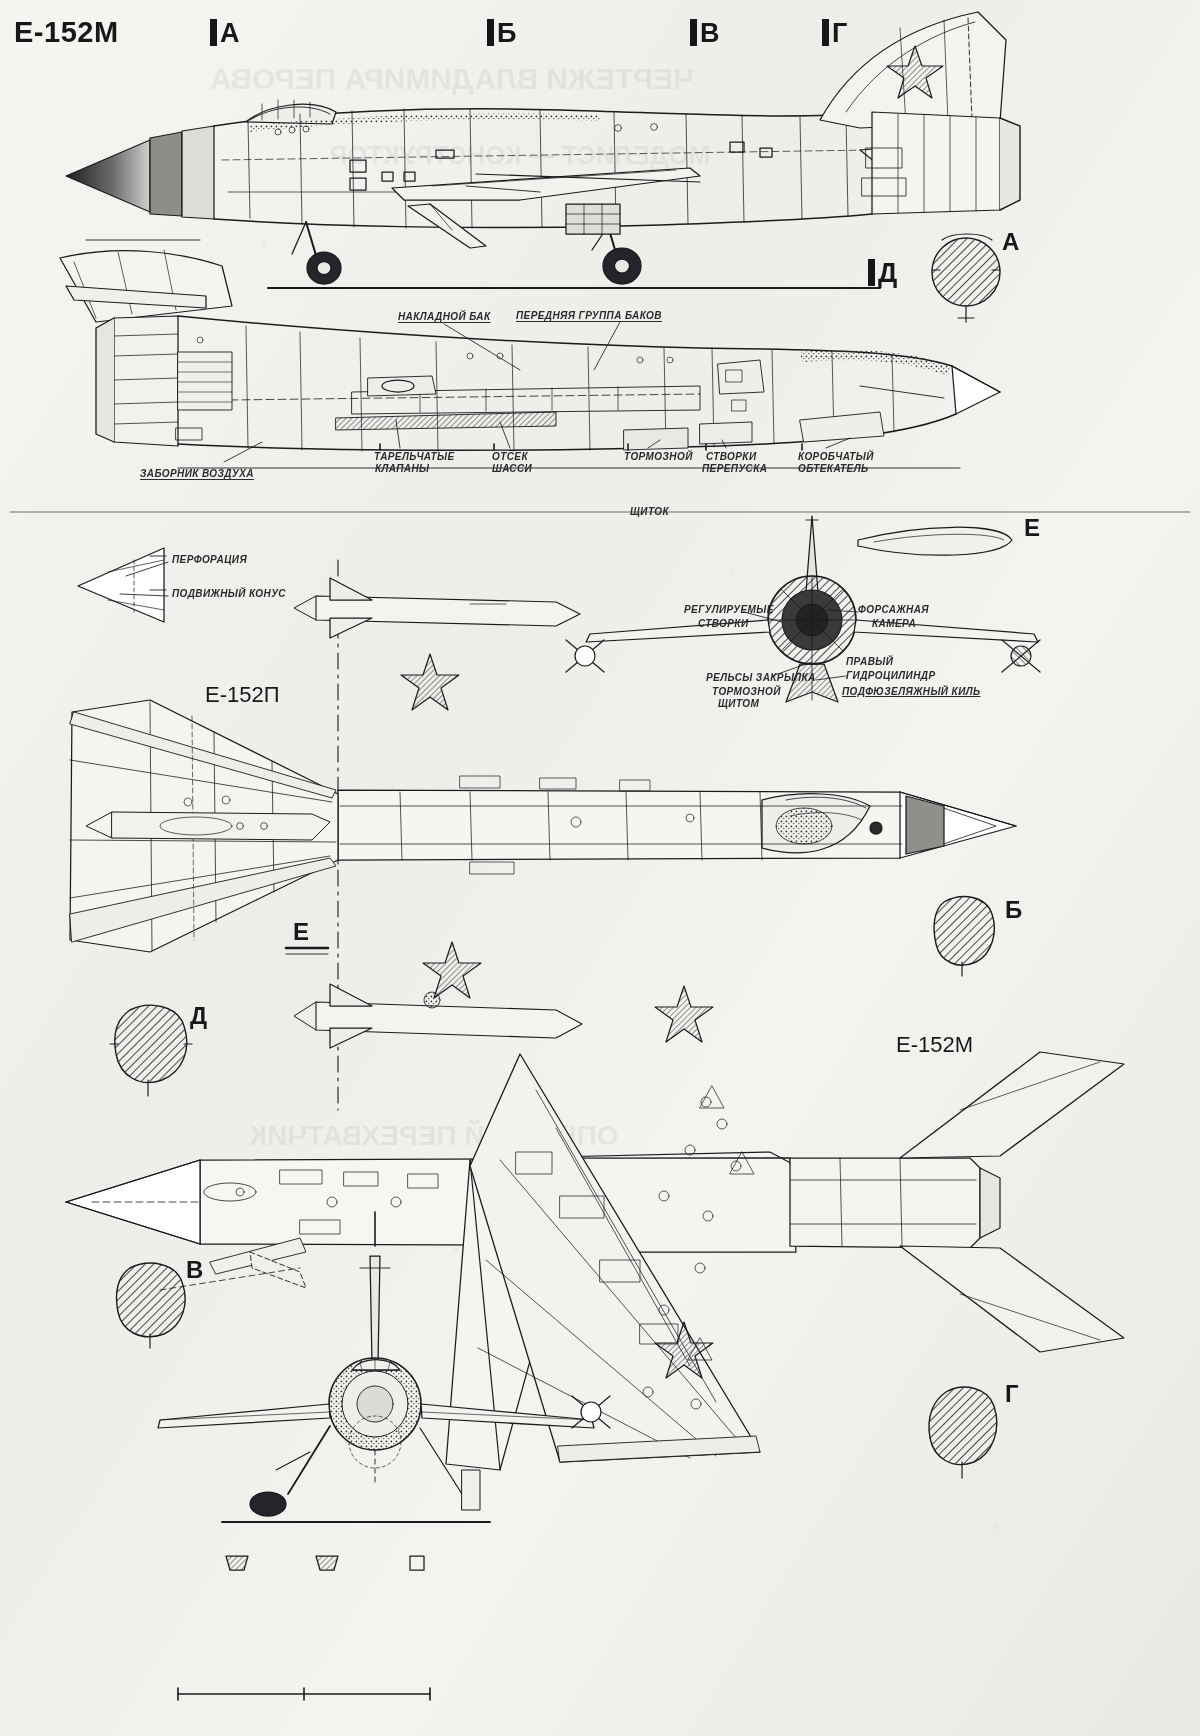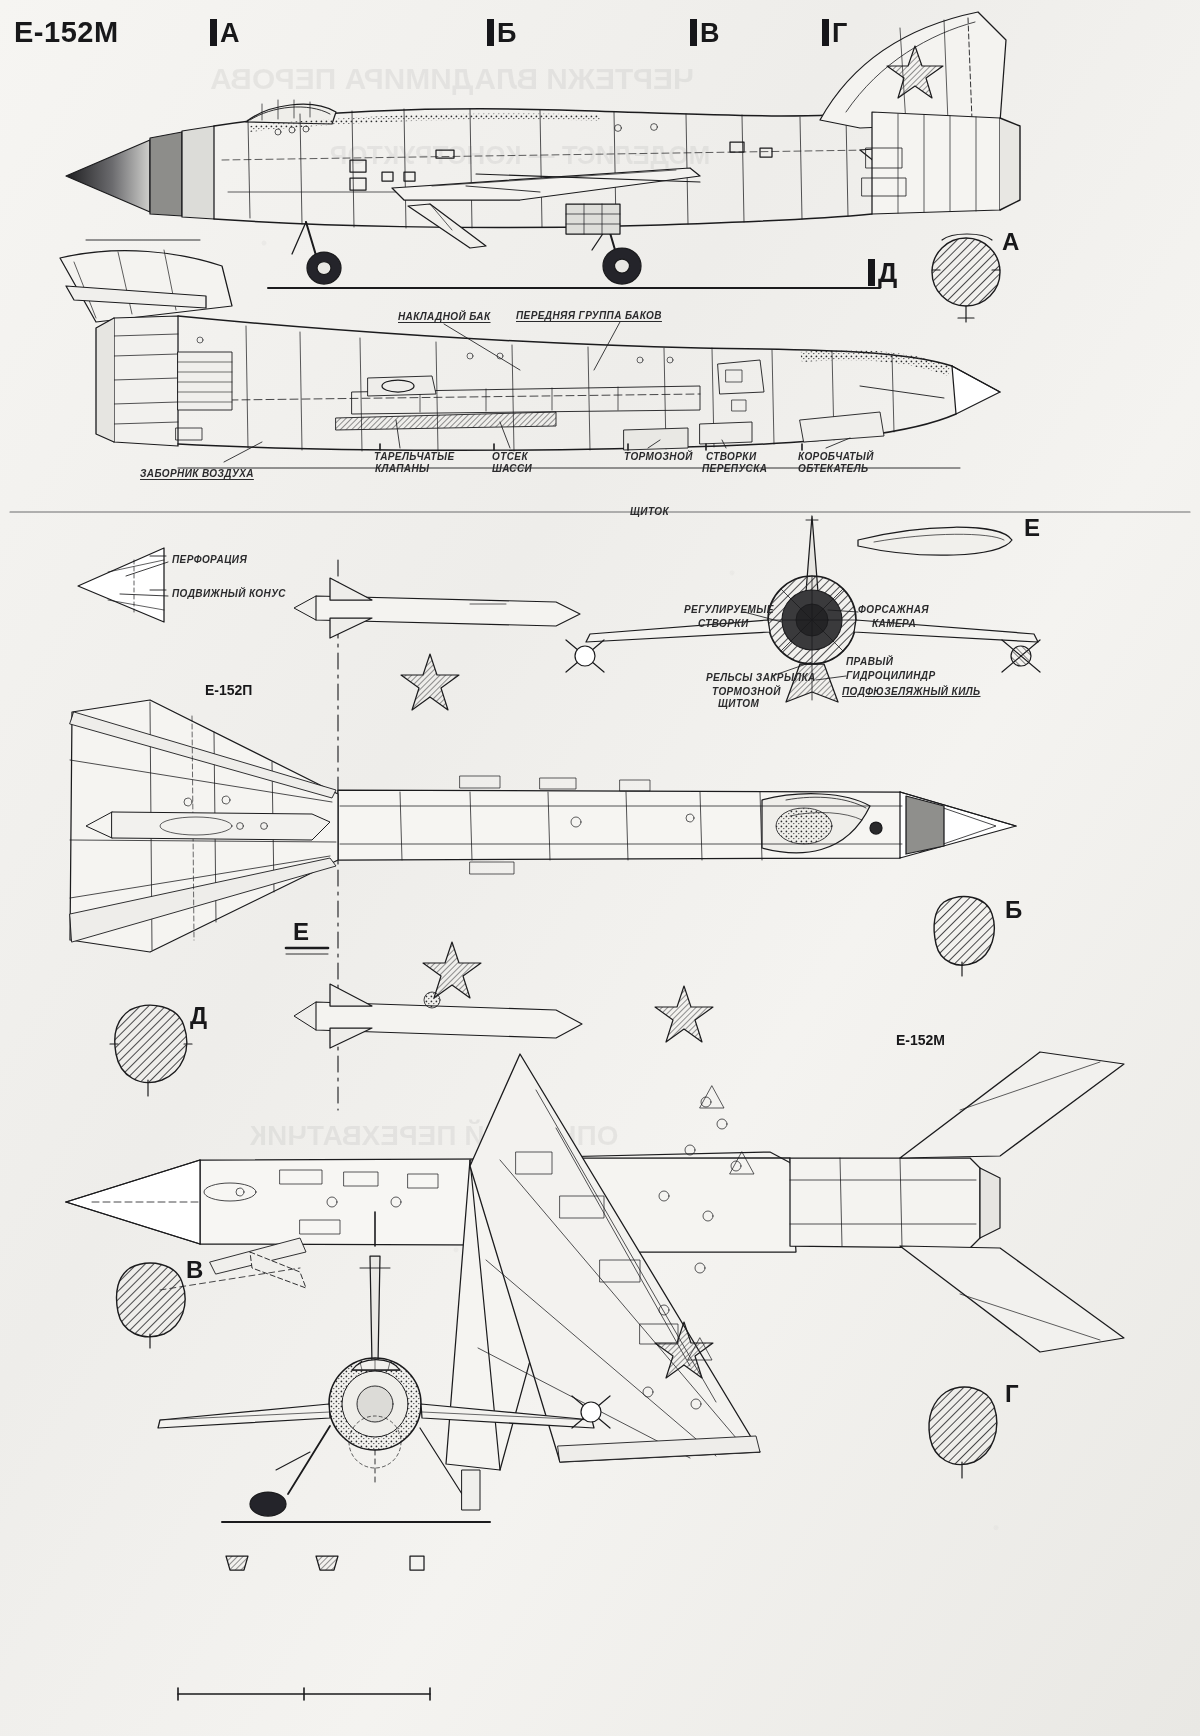--- a/index.html
+++ b/index.html
@@ -30,21 +30,21 @@
   .lbl{
     position:absolute;white-space:nowrap;color:#18181a;
     font-family:"Liberation Sans",sans-serif;
   }
   .title{font-size:29px;font-weight:700;letter-spacing:.5px;}
   .sect{font-size:27px;font-weight:700;}
   .sect .bar{
     display:inline-block;width:7px;height:27px;background:#16161a;
     vertical-align:-4px;margin-right:3px;
   }
-  .capl{font-size:14px;font-weight:700;text-align:right;}
+  .capl{font-size:22px;font-weight:400;text-align:right;}
   .mark{font-size:24px;font-weight:700;}
   .ru{
     font-size:10px;font-weight:700;font-style:italic;letter-spacing:.4px;
     color:#2a2a2c;text-transform:uppercase;
   }
   .ru.u{text-decoration:underline;text-underline-offset:2px;}
 </style>
 </head>
 <body>
 

